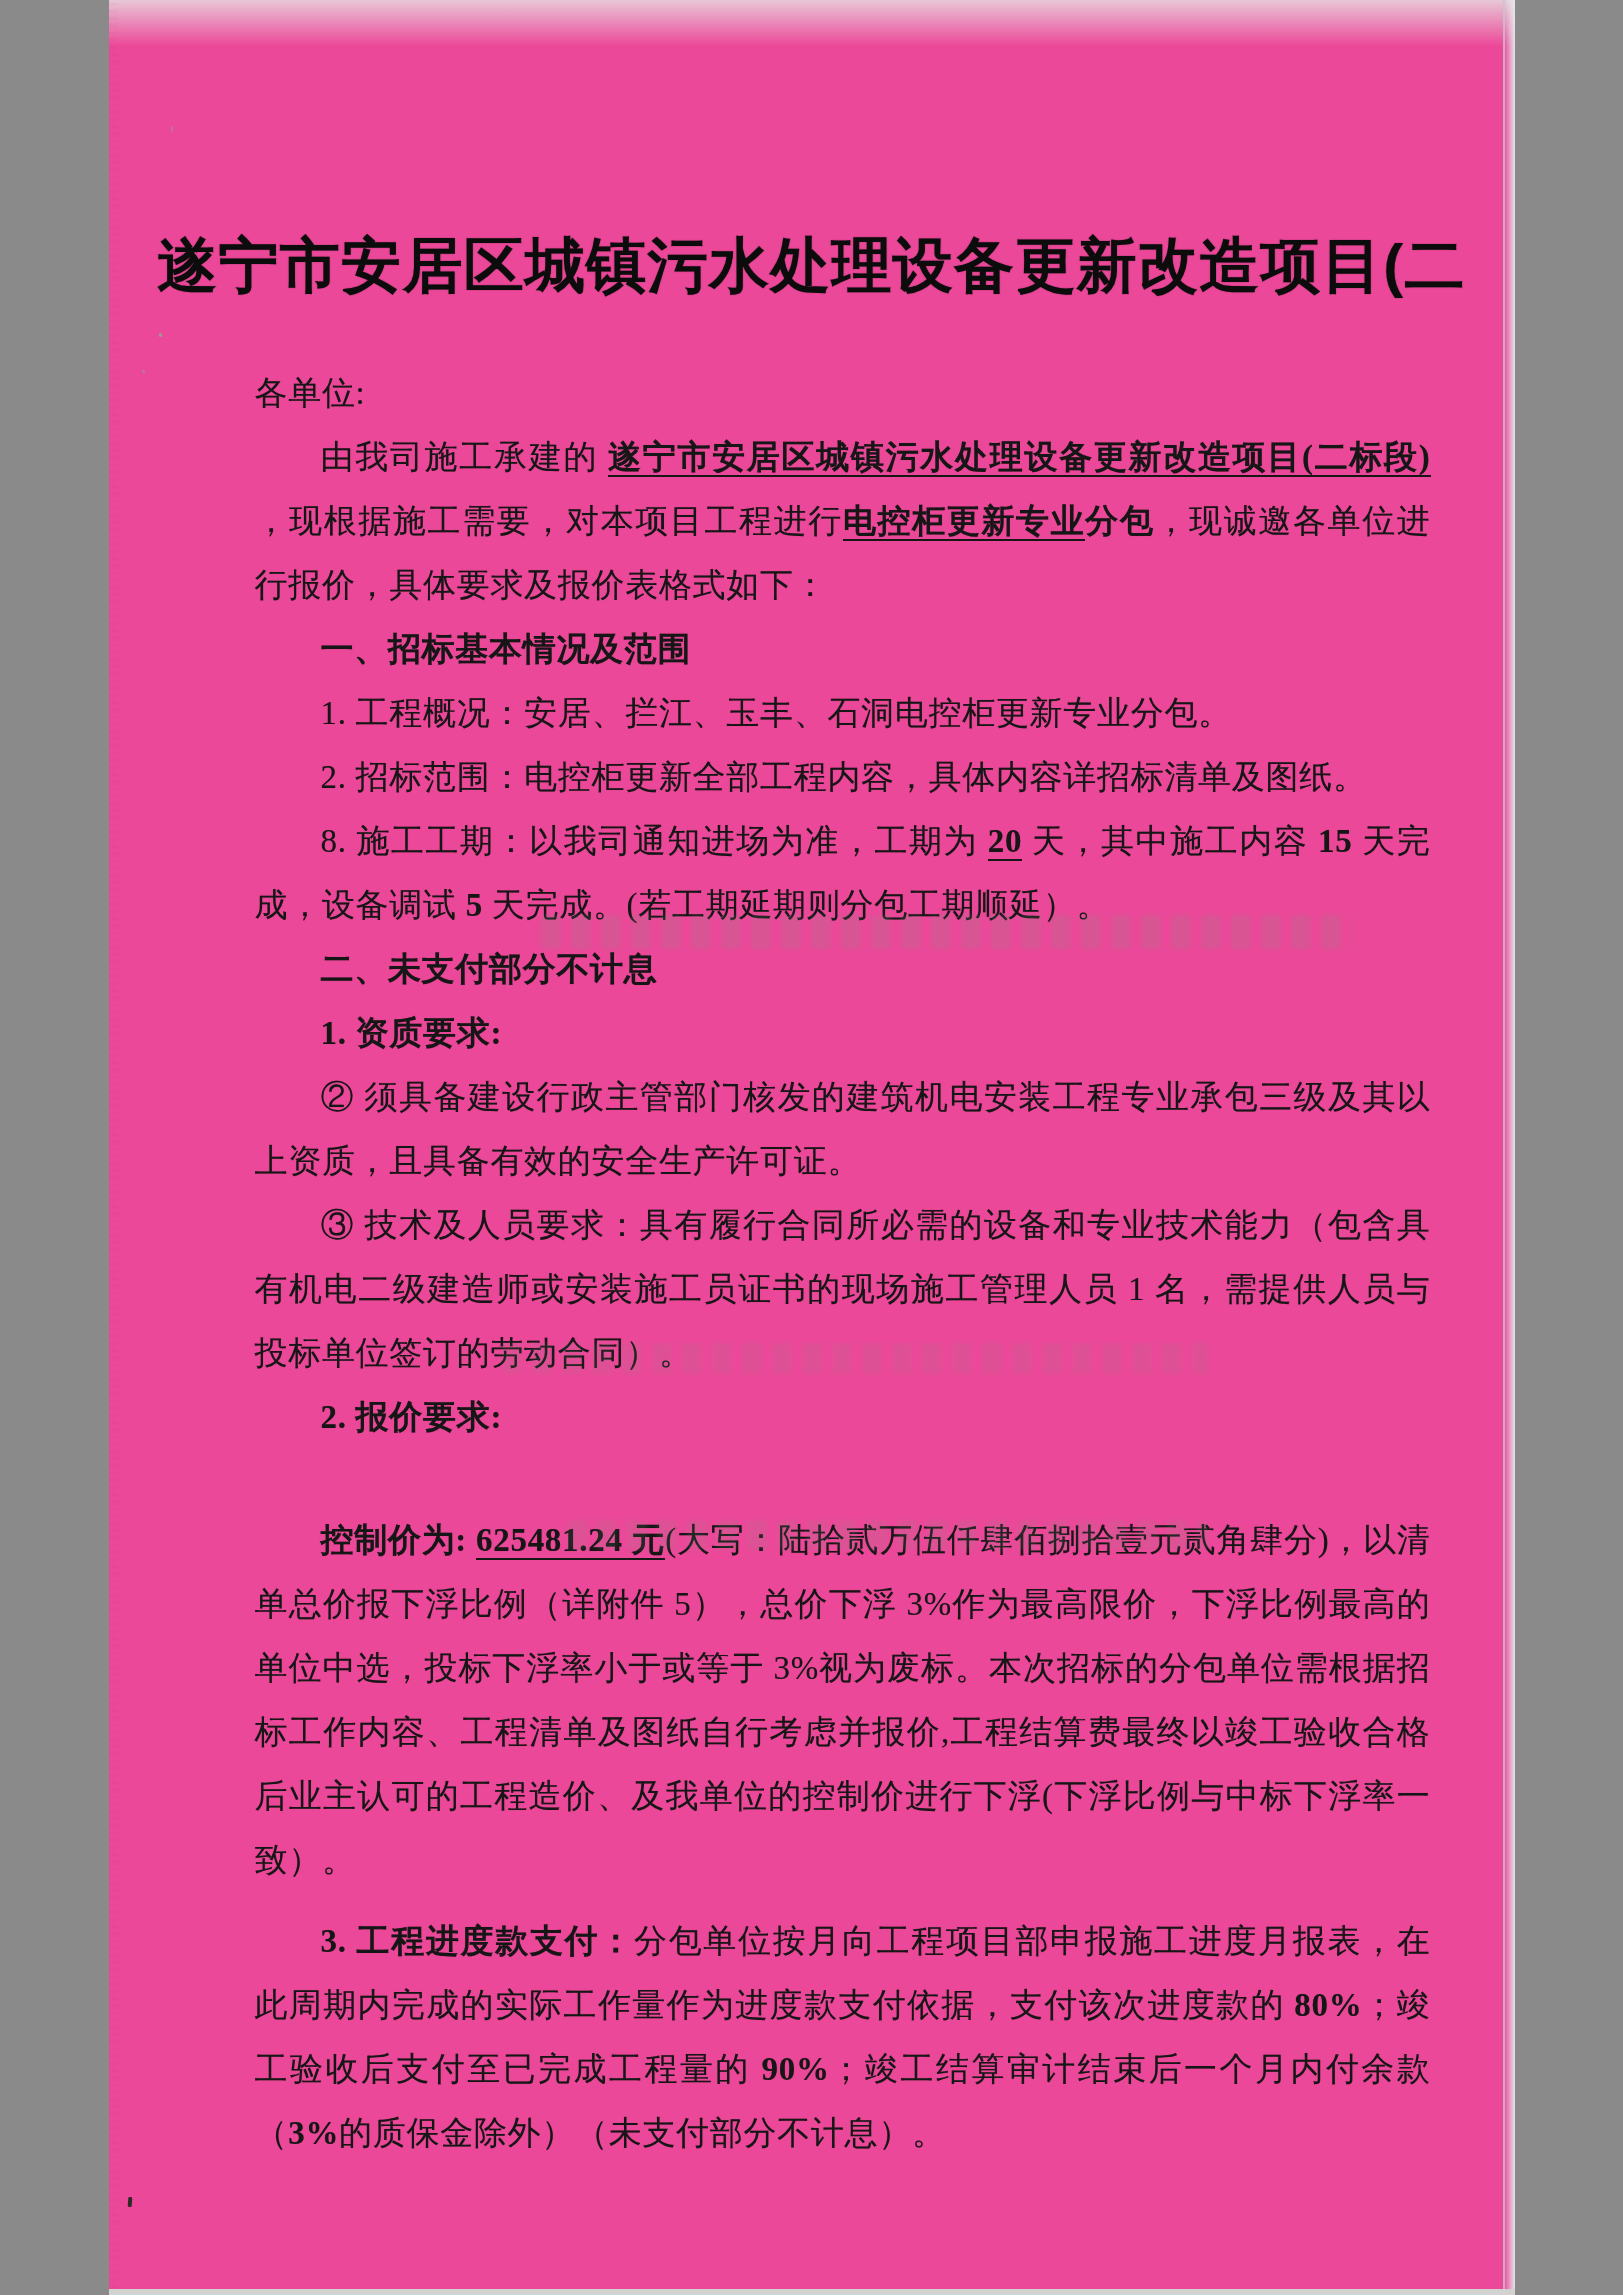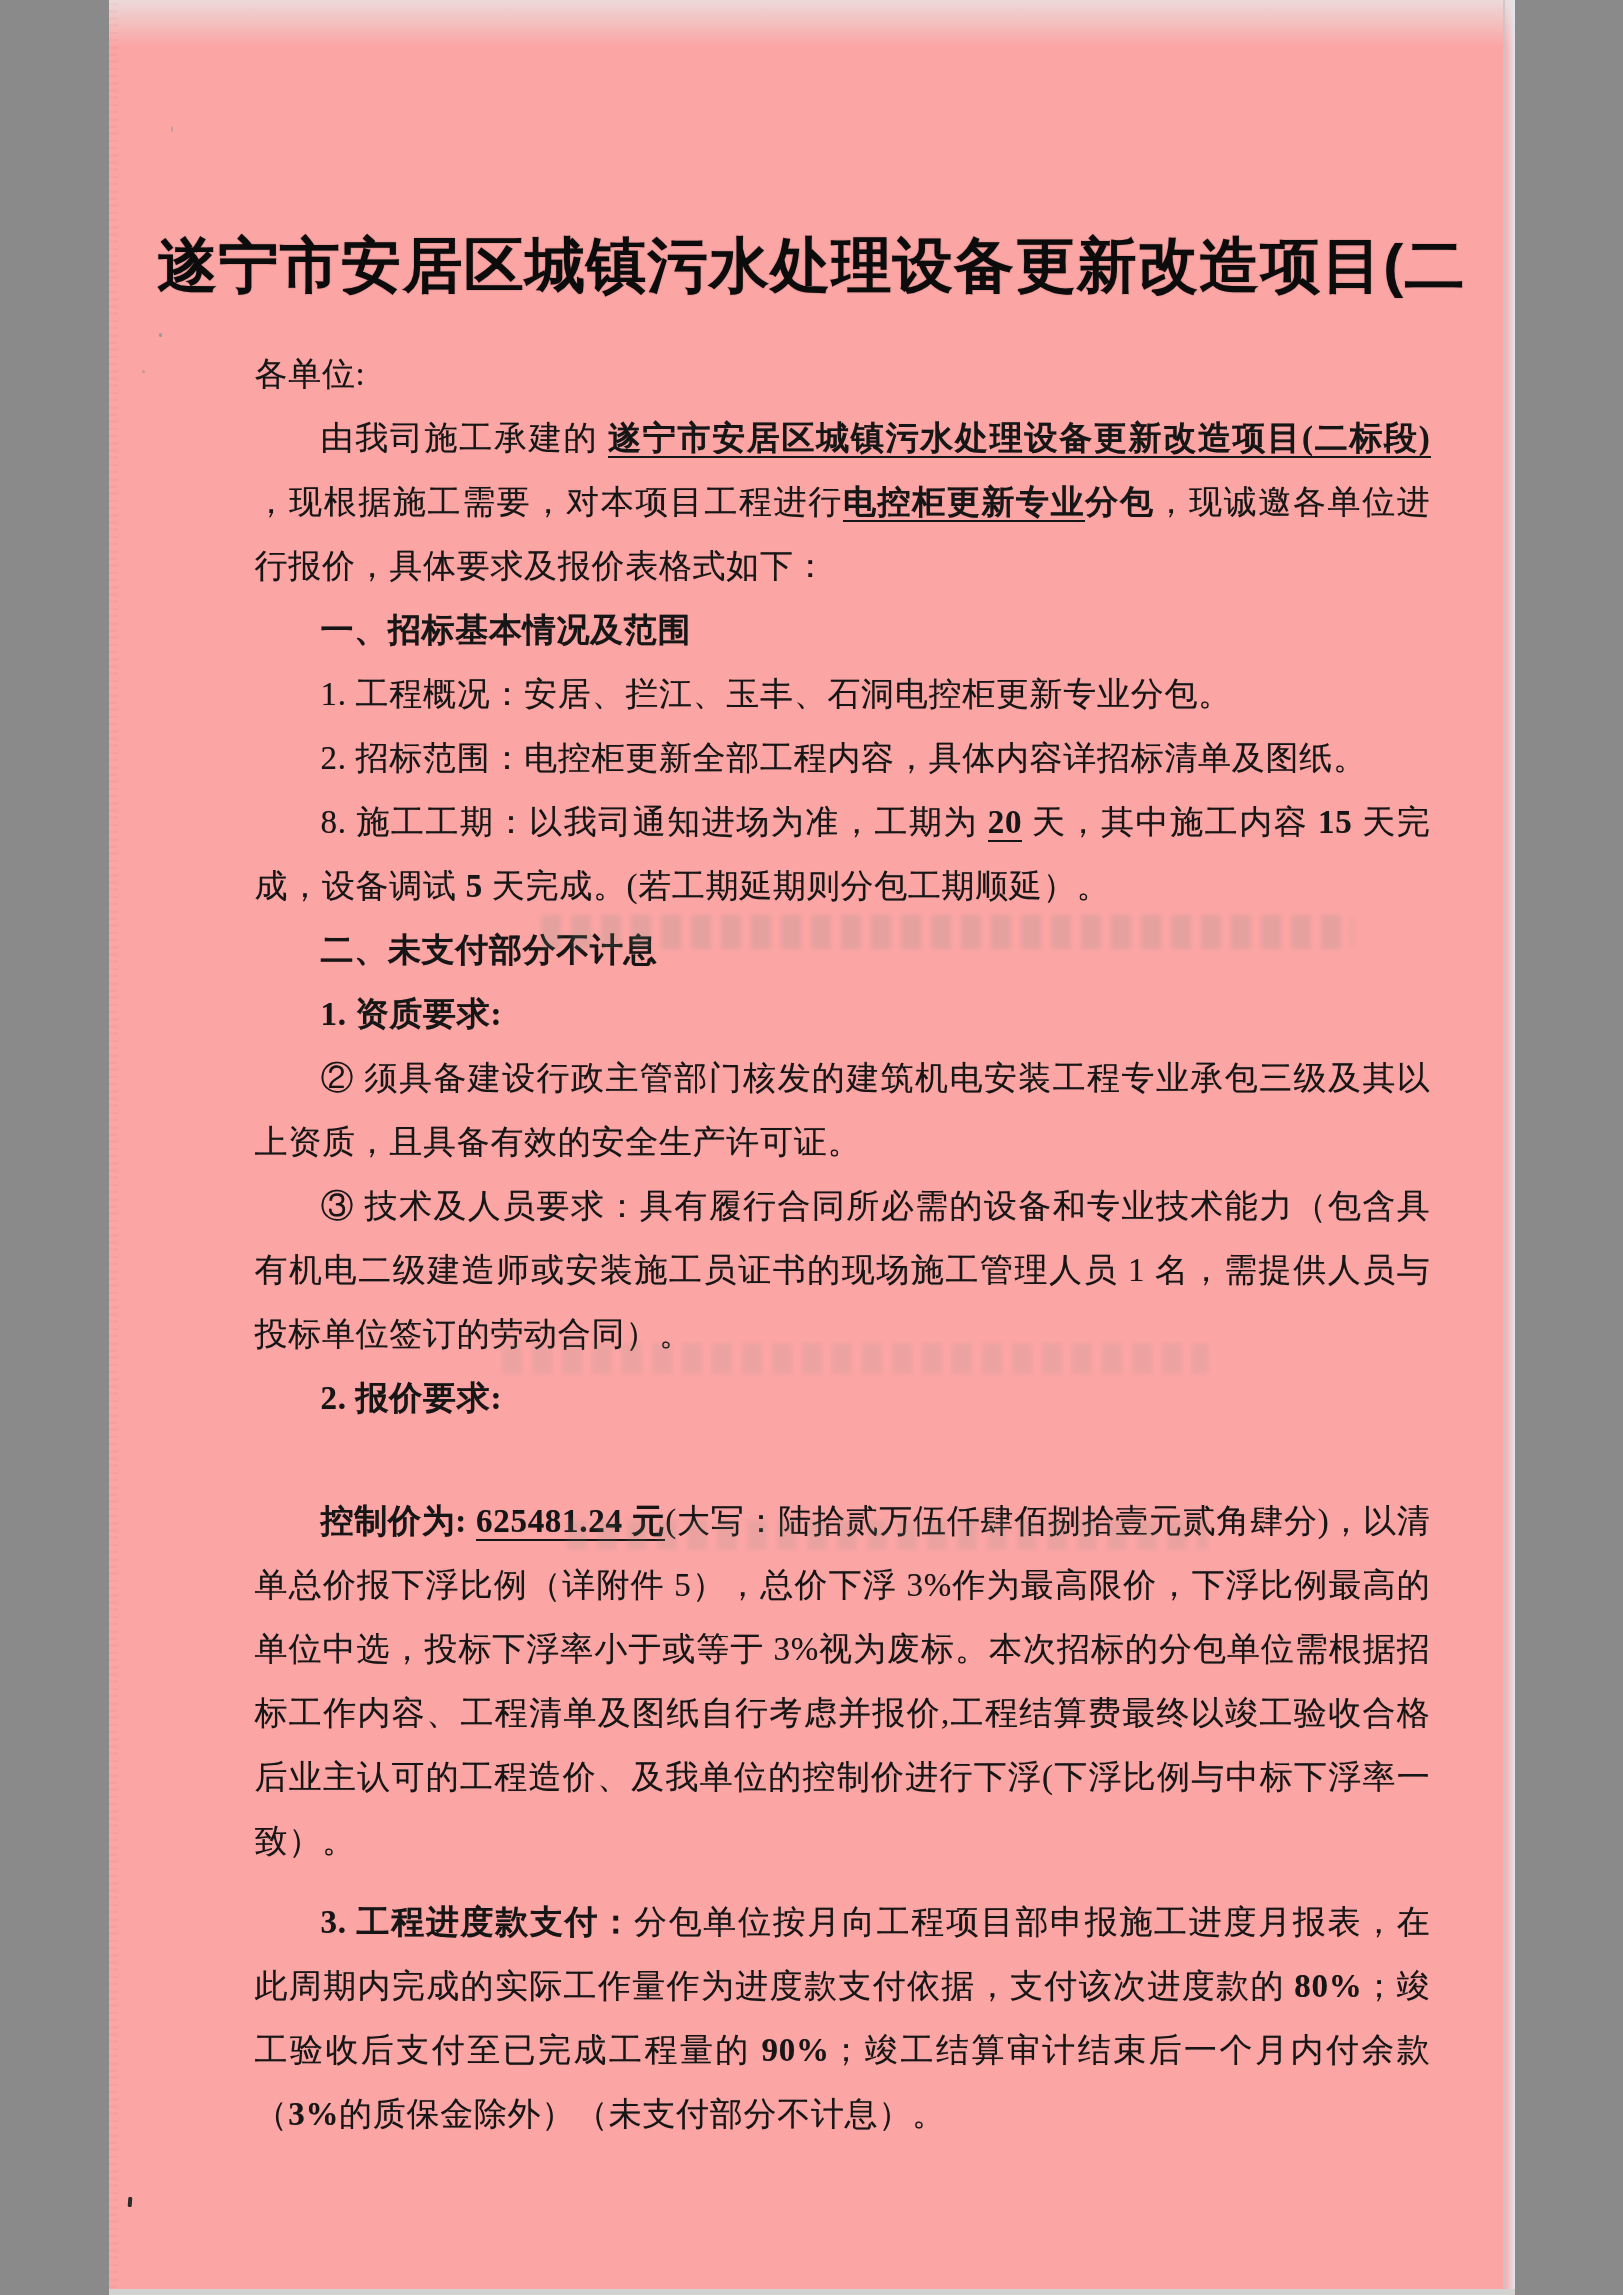--- a/index.html
+++ b/index.html
@@ -1,20 +1,20 @@
 <!DOCTYPE html>
 <html style="font-size:10.5px"><head>
 <meta charset="utf-8">
 <style>
   html,body{margin:0;padding:0;background:#8a8a8a;}
   .page{
     position:relative;
     width:1406px;height:2295px;
     margin:0 auto;
-    background:#fca5a5;
+    background:#ec4899;
     overflow:hidden;
     font-family:"Liberation Serif","DejaVu Serif",serif;
     color:#161616;
   }
   
   .scan-top{position:absolute;left:0;top:0;width:100%;height:46px;
     background:linear-gradient(#e7e7e5,rgba(255,255,255,0));opacity:.8;}
   .scan-right-band{position:absolute;right:0;top:0;width:10.5px;height:100%;
     background:linear-gradient(90deg,rgba(0,0,0,0),#e3e6ea);}
   .scan-right-line{position:absolute;right:9.2px;top:0;width:2px;height:100%;
@@ -36,21 +36,21 @@
   .title{
     position:absolute;left:13px;right:13px;top:178px;
     text-align:center;
     font-family:"Liberation Sans","DejaVu Sans",sans-serif;
     font-weight:700;font-size:60px;line-height:96px;
     letter-spacing:1.3px;color:#0c0c0c;
     text-shadow:0 0 1.3px rgba(10,10,10,.45);
   }
   
   .doc-body{
-    position:absolute;left:146px;right:84px;top:342px;
+    position:absolute;left:146px;right:84px;top:361px;
     font-size:33px;line-height:64px;
     text-align:justify;letter-spacing:0.7px;
     text-shadow:0 0 0.7px rgba(20,20,20,.4);
   }
   .doc-body p{margin:0;text-indent:2em;}
   .doc-body p.no-indent{text-indent:0;}
   .doc-body p.gap-lg{margin-top:59px;}
   .doc-body p.gap-sm{margin-top:17px;}
   .doc-body p.hei, .doc-body span.hei{
     font-family:Liberation Serif, serif;font-weight:700;}

